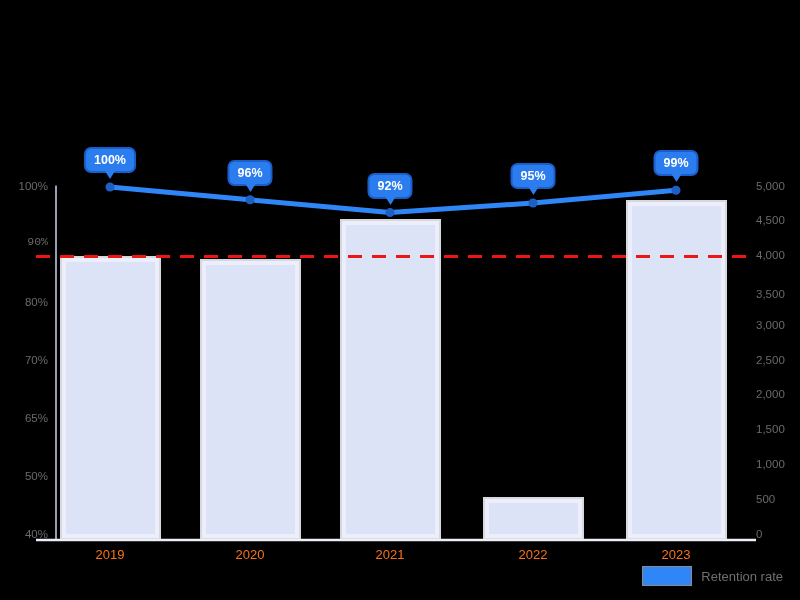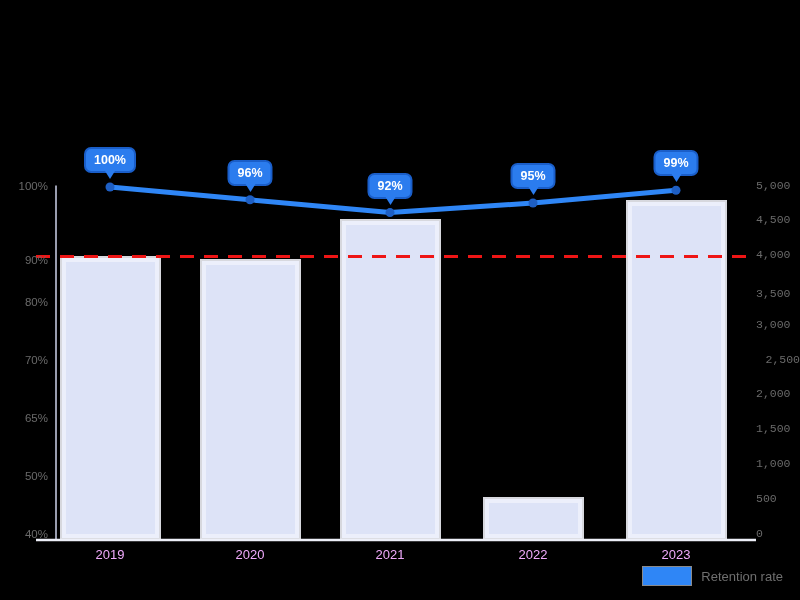--- a/index.html
+++ b/index.html
@@ -17,23 +17,23 @@
 
   
   .title{
     position:absolute;top:84px;left:0;width:100%;text-align:center;
     font-size:20px;font-weight:bold;color:#4a4a4a;letter-spacing:.2px;
   }
 
   
   .ytick{position:absolute;font-size:11.5px;color:#6a6a6a;height:14px;line-height:14px;}
   .ytick.left{left:0;width:48px;text-align:right;}
-  .ytick.right{left:756px;width:44px;text-align:left;font-family:Liberation Mono, monospace;}
+  .ytick.right{left:756px;width:44px;text-align:left;}
   .xlabel{position:absolute;top:547px;width:80px;margin-left:-40px;text-align:center;
-    font-size:13px;color:#f0abfc;}
+    font-size:13px;color:#f97316;}
 
   
   .bar{
     position:absolute;background:#dde3f7;border:2px solid #d7d8de;box-sizing:border-box;
     box-shadow:inset 0 0 0 4px #eceffb;
   }
 
   
   svg.overlay{position:absolute;left:0;top:0;}
 
@@ -81,32 +81,32 @@
         <polyline points="110,187 250,199.8 390,212.6 533,203 676,190.2" fill="none" stroke="#2f86f6" stroke-width="5" stroke-linecap="round" stroke-linejoin="round"></polyline>
         <circle cx="110" cy="187" r="4.5" fill="#1e5fc4"></circle>
         <circle cx="250" cy="199.8" r="4.5" fill="#1e5fc4"></circle>
         <circle cx="390" cy="212.6" r="4.5" fill="#1e5fc4"></circle>
         <circle cx="533" cy="203" r="4.5" fill="#1e5fc4"></circle>
         <circle cx="676" cy="190.2" r="4.5" fill="#1e5fc4"></circle>
       </svg>
     </div>
   <div id="labels-layer">
       <div class="ytick left" style="top: 178.5px;">100%</div>
-      <div class="ytick left" style="top: 253px;">90%</div>
+      <div class="ytick left" style="top: 235px; font-family: Liberation Mono, monospace;">90%</div>
       <div class="ytick left" style="top: 294.5px;">80%</div>
       <div class="ytick left" style="top: 352.5px;">70%</div>
       <div class="ytick left" style="top: 410.5px;">65%</div>
       <div class="ytick left" style="top: 468.5px;">50%</div>
       <div class="ytick left" style="top: 526.5px;">40%</div>
       <div class="ytick right" style="top: 178.5px;">5,000</div>
       <div class="ytick right" style="top: 213.3px;">4,500</div>
       <div class="ytick right" style="top: 248.1px;">4,000</div>
       <div class="ytick right" style="top: 287px;">3,500</div>
       <div class="ytick right" style="top: 317.7px;">3,000</div>
-      <div class="ytick right" style="top: 352.5px; text-align: right;">2,500</div>
+      <div class="ytick right" style="top: 352.5px;">2,500</div>
       <div class="ytick right" style="top: 387.3px;">2,000</div>
       <div class="ytick right" style="top: 422.1px;">1,500</div>
       <div class="ytick right" style="top: 456.9px;">1,000</div>
       <div class="ytick right" style="top: 491.7px;">500</div>
       <div class="ytick right" style="top: 526.5px;">0</div>
       <div class="xlabel" style="left: 110px;">2019</div>
       <div class="xlabel" style="left: 250px;">2020</div>
       <div class="xlabel" style="left: 390px;">2021</div>
       <div class="xlabel" style="left: 533px;">2022</div>
       <div class="xlabel" style="left: 676px;">2023</div>

